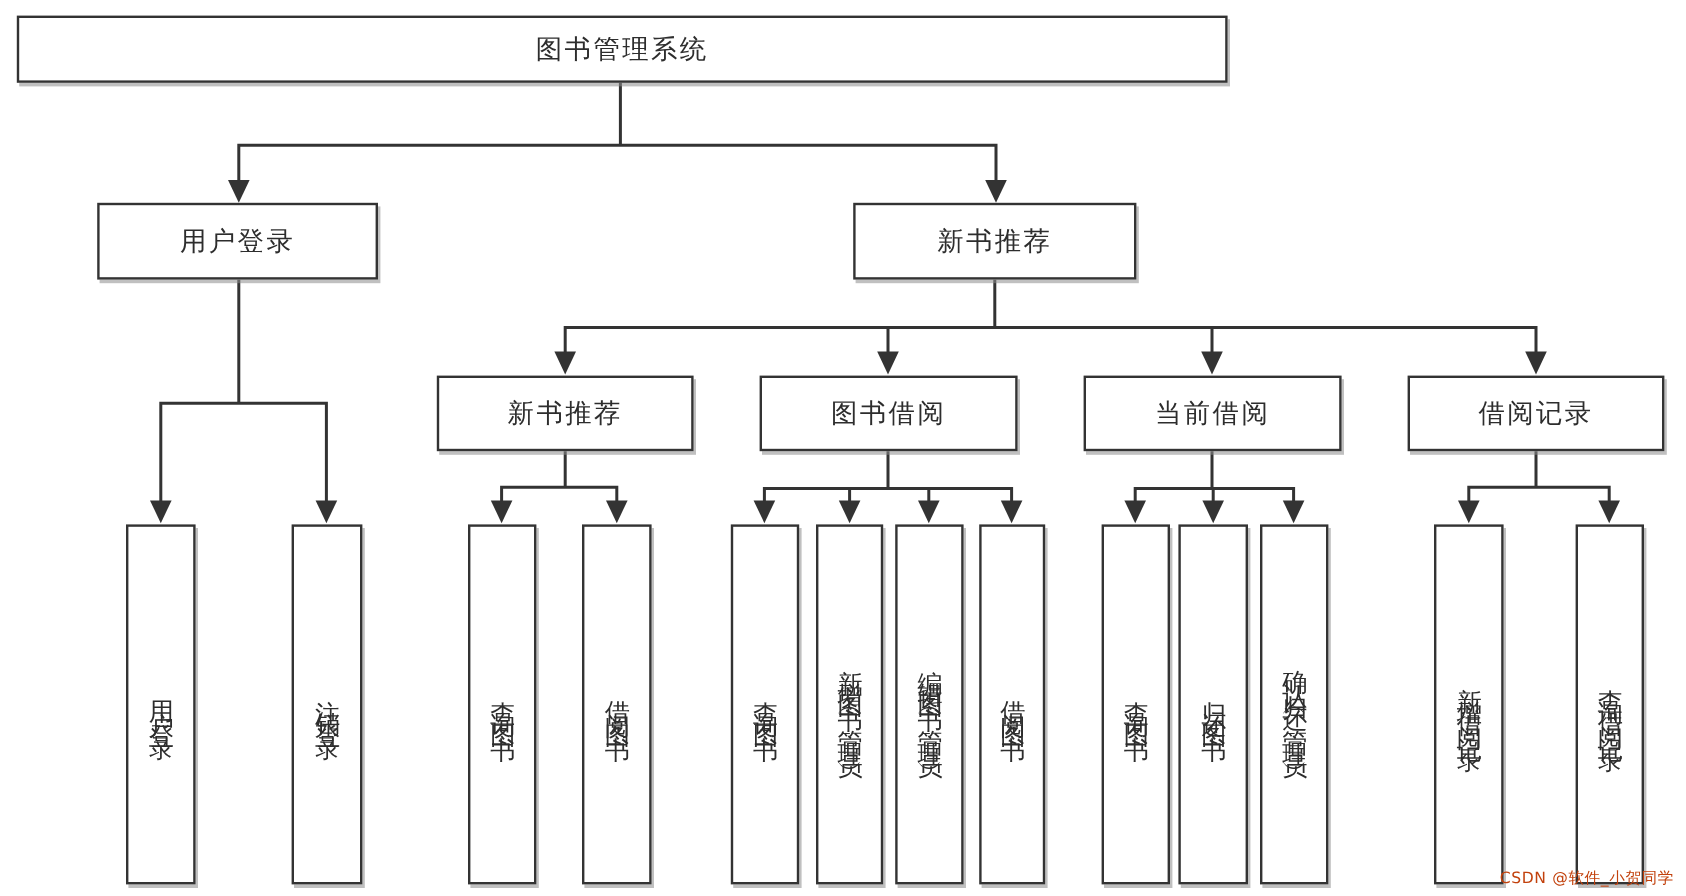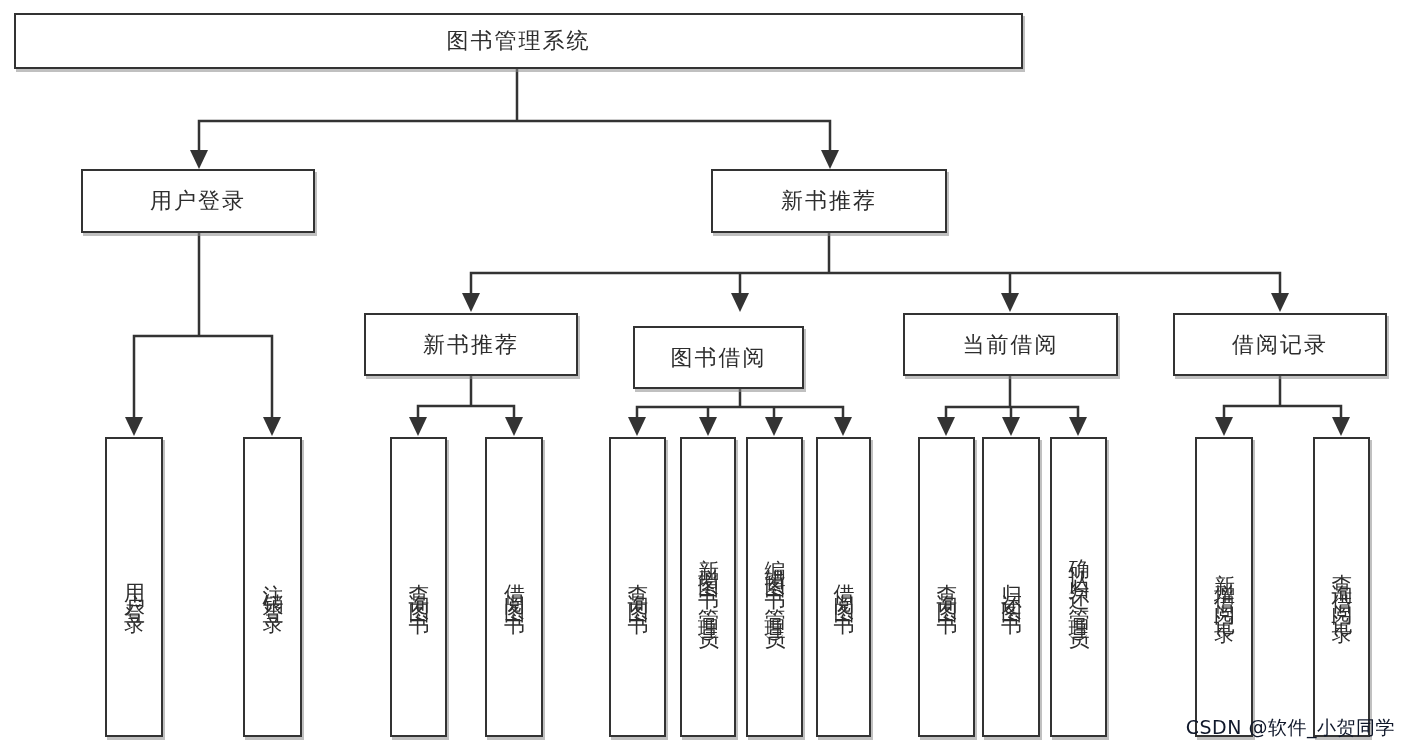--- a/index.html
+++ b/index.html
@@ -48,23 +48,23 @@
     text-orientation: mixed;
     font-size: 21px;
     line-height: 1;
     letter-spacing: 10px;
     white-space: nowrap;
   }
   .watermark {
     position: absolute;
     right: 10px;
     bottom: 6px;
-    font-size: 19px;
+    font-size: 13px;
     letter-spacing: 0.5px;
-    color: #0f172a;
+    color: #c2410c;
     z-index: 5;
     white-space: nowrap;
   }
 </style>
 </head>
 <body>
 
 <div id="stage">
 
   <svg id="wires" viewBox="0 0 1405 747" xmlns="http://www.w3.org/2000/svg">
@@ -117,21 +117,21 @@
   <div class="node hbox" style="left:81px; top:169px; width:234px; height:64px;">
     <span>用户登录</span>
   </div>
   <div class="node hbox" style="left:711px; top:169px; width:236px; height:64px;">
     <span>新书推荐</span>
   </div>
 
   <div class="node hbox" style="left:364px; top:313px; width:214px; height:63px;text-align:right;">
     <span>新书推荐</span>
   </div>
-  <div class="node hbox" style="left:633px; top:326px; width:171px; height:63px;">
+  <div class="node hbox" style="left:633px; top:313px; width:215px; height:63px;">
     <span>图书借阅</span>
   </div>
   <div class="node hbox" style="left:903px; top:313px; width:215px; height:63px;text-align:right;">
     <span>当前借阅</span>
   </div>
   <div class="node hbox" style="left:1173px; top:313px; width:214px; height:63px;text-align:center;">
     <span>借阅记录</span>
   </div>
 
   <div class="node leaf" style="left:105px; width:58px;">

